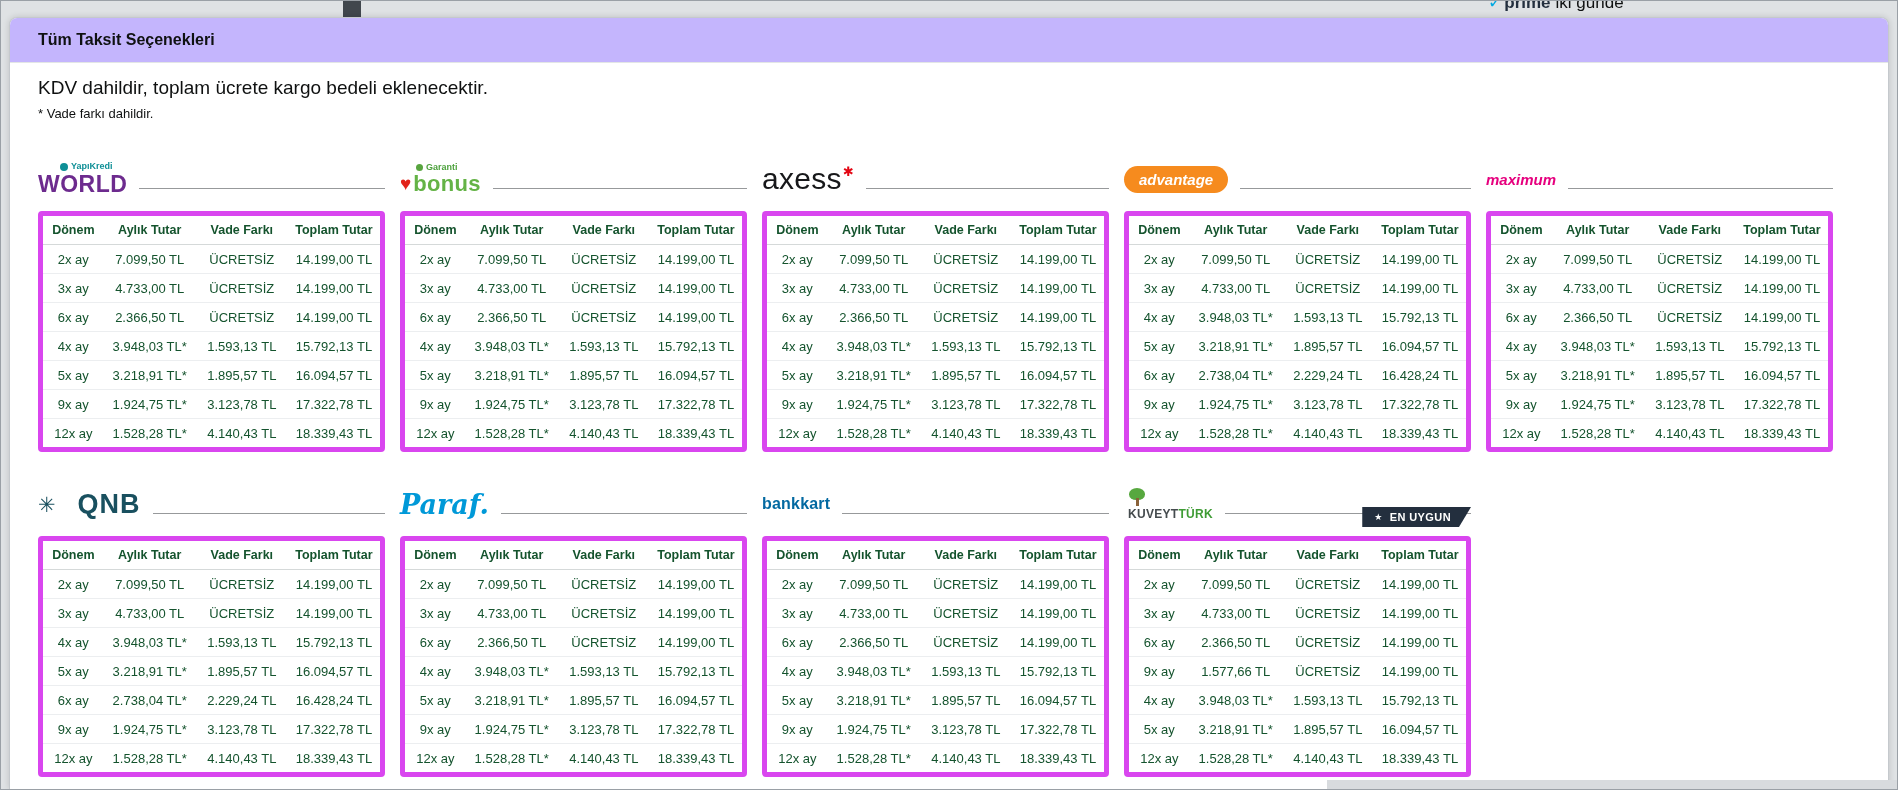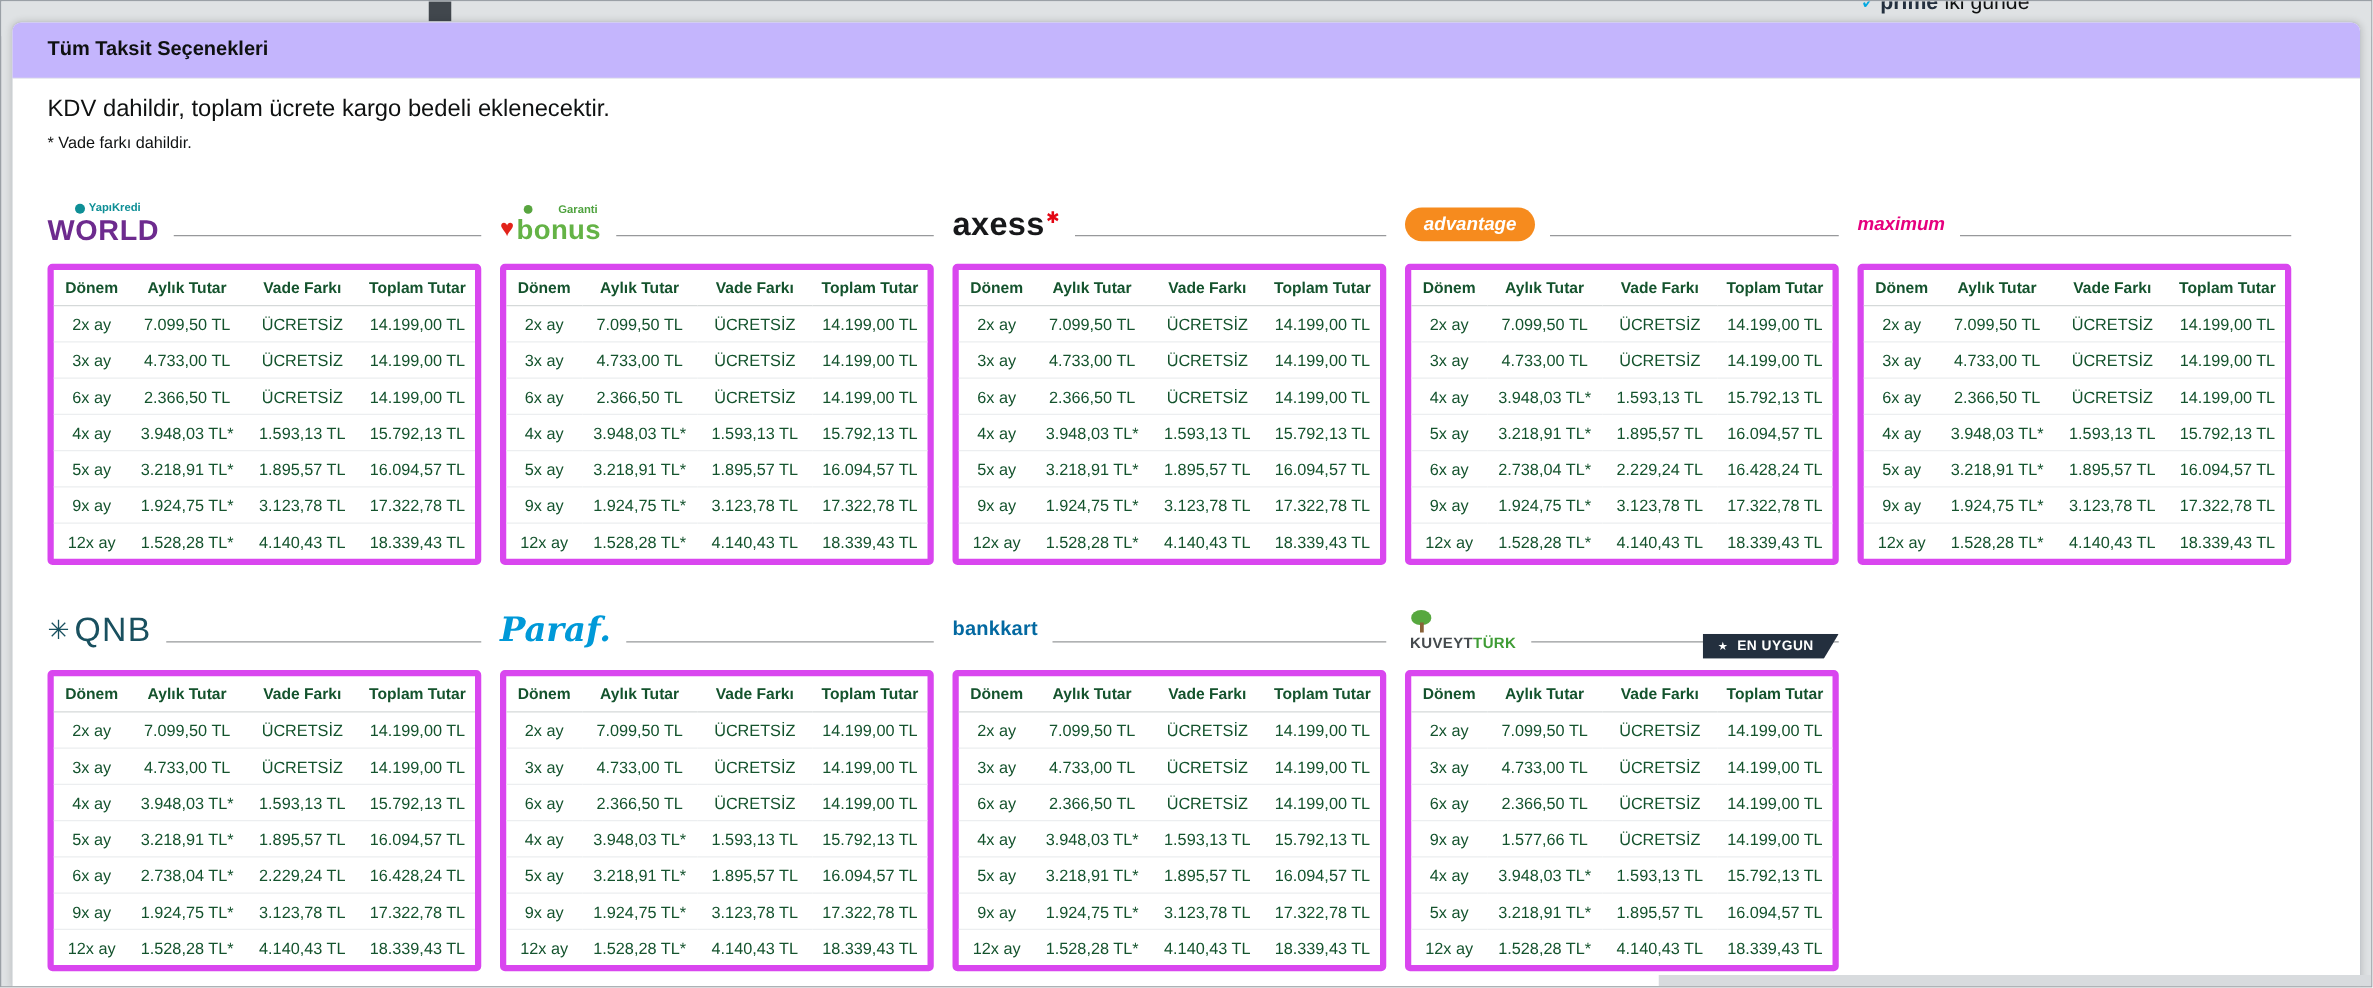--- a/index.html
+++ b/index.html
@@ -64,41 +64,41 @@
   }
   .divider { flex: 1; height: 1px; background: #97999b; transform: translateY(9px); }
   
   .logo-world { display: flex; flex-direction: column; line-height: 1.05; }
   .yk-brand { display: flex; align-items: center; gap: 3px; margin-left: 22px;
               font-size: 9px; font-weight: bold; color: #0e8f96; }
   .yk-mark { width: 8px; height: 8px; border-radius: 50%; background: #0e8f96; }
   .world-name { font-size: 23px; font-weight: 800; letter-spacing: .5px; color: #6d2b8e; }
 
   .logo-bonus { display: flex; flex-direction: column; line-height: 1.05; }
-  .garanti-brand { display: flex; align-items: center; gap: 21px; margin-left: 16px;
-                   font-size: 9px; font-weight: bold; color: #4ea23e; justify-content: center; }
+  .garanti-brand { display: flex; align-items: center; gap: 3px; margin-left: 16px;
+                   font-size: 9px; font-weight: bold; color: #4ea23e; }
   .garanti-mark { width: 7px; height: 7px; border-radius: 50%; background: #58a53f; }
   .bonus-line { display: flex; align-items: center; gap: 2px; }
   .heart-glyph { color: #e2231a; font-size: 19px; line-height: 1; }
   .bonus-name { font-size: 22px; font-weight: 800; color: #64b346; letter-spacing: .3px; }
 
   .logo-axess { display: flex; align-items: flex-start; }
-  .axess-name { font-size: 26px; font-weight: 700; color: #17181a; letter-spacing: .3px; }
+  .axess-name { font-size: 30px; font-weight: 400; color: #17181a; letter-spacing: .3px; }
   .axess-spark { color: #e30613; font-size: 13px; margin-left: 1px; transform: translateY(2px); display: inline-block; }
 
   .logo-advantage {
     background: #f68b1e; color: #fff;
     font-style: italic; font-weight: bold; font-size: 15px;
     padding: 5px 15px; border-radius: 14px; display: inline-block;
   }
   .logo-maximum { font-style: italic; font-weight: 800; font-size: 15px; color: #e6007e; }
 
   .logo-qnb { display: flex; align-items: center; gap: 4px; color: #19505f; }
   .qnb-star { font-size: 21px; line-height: 1; }
-  .qnb-name { font-size: 27px; font-weight: 400; letter-spacing: 1px; }
+  .qnb-name { font-size: 27px; font-weight: 700; letter-spacing: 1px; margin-left: 18px; }
 
   .logo-paraf { font-family: "DejaVu Serif", serif; font-style: italic; font-weight: bold;
                 font-size: 27px; color: #0099d8; }
 
   .logo-bankkart { font-size: 16px; font-weight: 800; color: #0369a1; letter-spacing: .2px; }
 
   .logo-kuveytturk { display: flex; flex-direction: column; align-items: flex-start; gap: 1px; margin-left: 4px; }
   .kt-tree { position: relative; width: 18px; height: 18px; }
   .kt-tree::before { content: ''; position: absolute; left: 1px; top: 0;
                      width: 16px; height: 12px; background: #57a83f;

